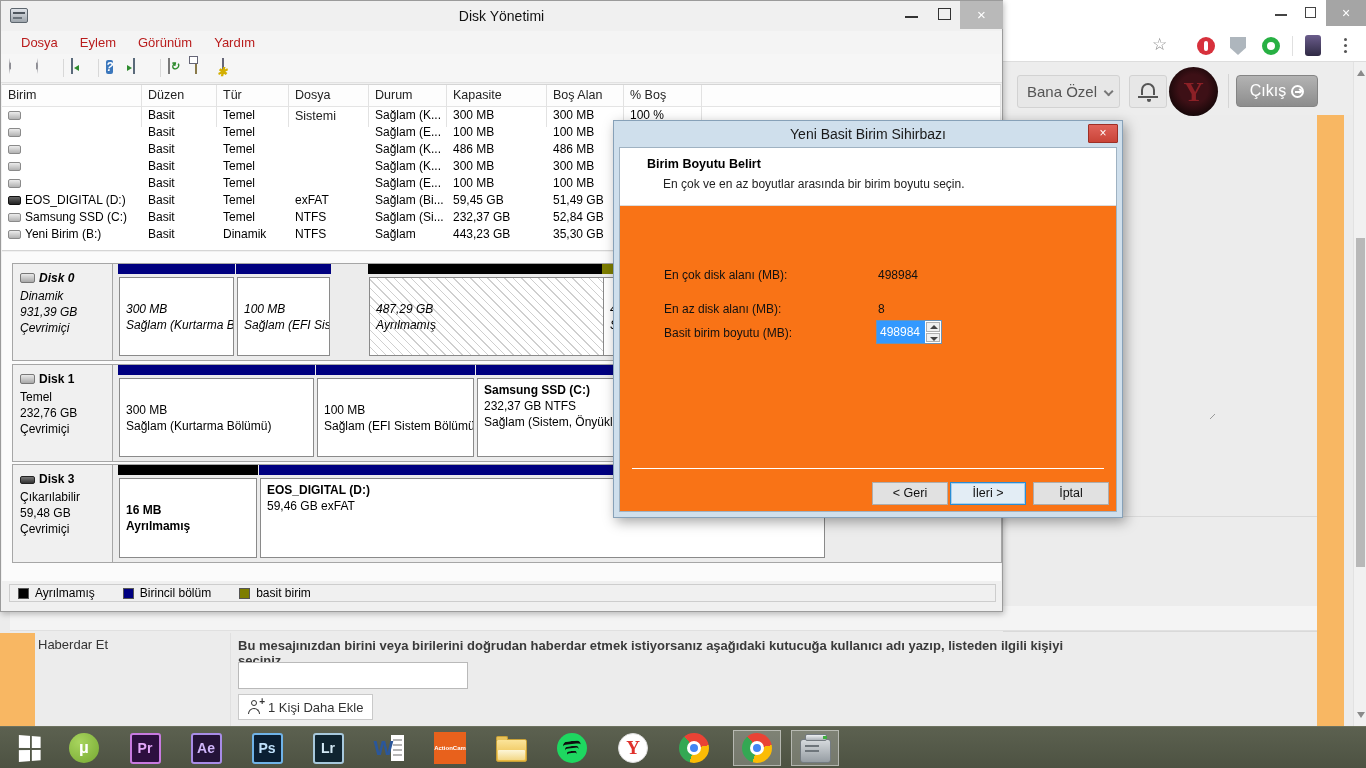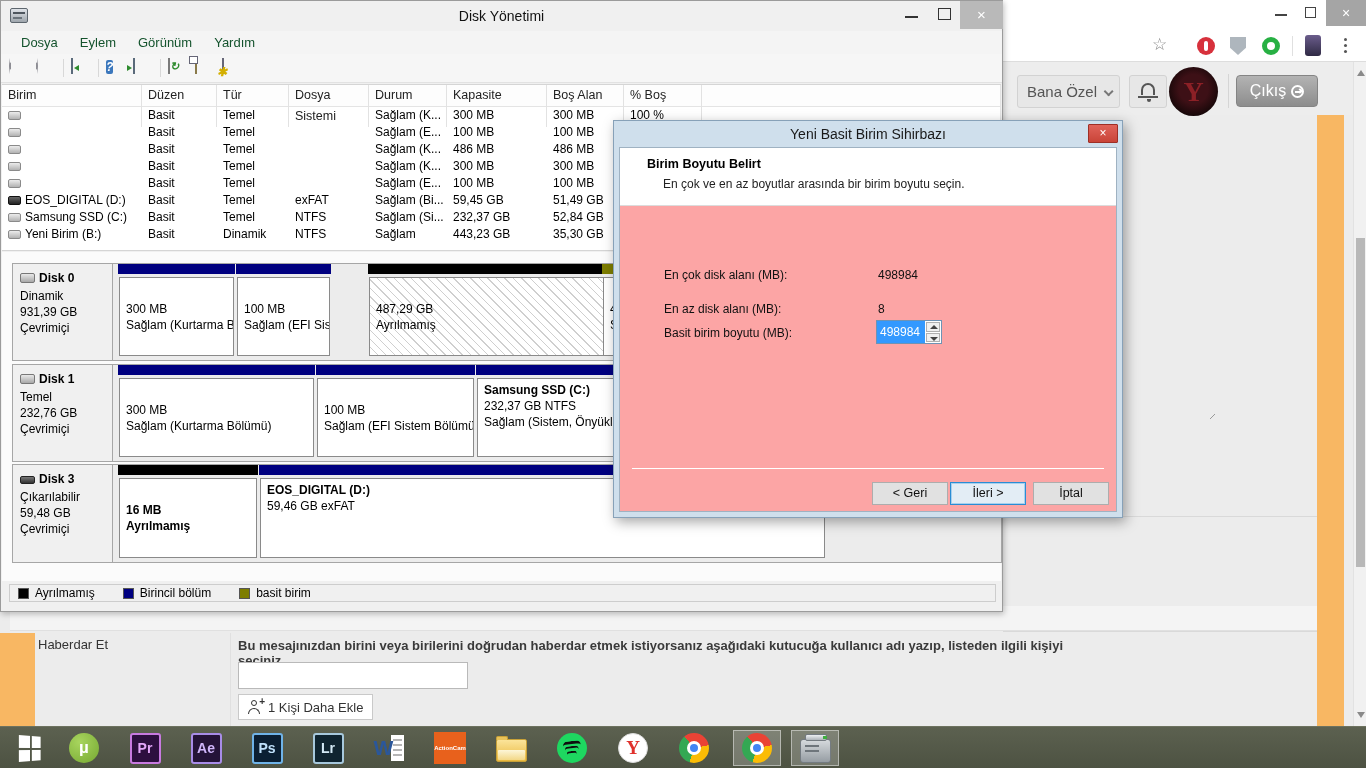--- a/index.html
+++ b/index.html
@@ -68,21 +68,21 @@
   .dm-title{position:absolute;left:0;right:0;top:0;height:30px;line-height:30px;text-align:center;font-size:14px;color:#111}
   .dm-appicon{position:absolute;left:9px;top:7px;width:18px;height:15px;background:linear-gradient(#dfe3e8,#9fa6ad);border:1px solid #5d666e;border-radius:2px}
   .dm-appicon i{position:absolute;left:2px;top:3px;width:12px;height:2px;background:#4e565e}
   .dm-appicon b{position:absolute;left:2px;top:8px;width:9px;height:2px;background:#6a737b}
   .dm-min{position:absolute;left:895px;top:0;width:31px;height:28px}
   .dm-min i{position:absolute;left:9px;top:15px;width:13px;border-bottom:2px solid #333}
   .dm-max{position:absolute;left:928px;top:0;width:31px;height:28px}
   .dm-max i{position:absolute;left:9px;top:7px;width:13px;height:12px;border:1.6px solid #333}
   .dm-close{position:absolute;left:959px;top:0;width:43px;height:28px;background:#b9b9b9;color:#fff;font-size:15px;text-align:center;line-height:28px}
   .dm-menubar{position:absolute;left:0;top:30px;right:0;height:23px;background:#f4f4f4;display:flex;align-items:center;padding-left:9px}
-  .dm-menubar span{padding:0 11px;font-size:13px;color:#14532d}
+  .dm-menubar span{padding:0 11px;font-size:13px;color:#b91c1c}
   .dm-toolbar{position:absolute;left:0;top:53px;right:0;height:29px;background:#f6f6f6;border-bottom:1px solid #e2e2e2;display:flex;align-items:center;gap:7px;padding-left:8px}
   .tsep{width:1px;height:18px;background:#d8d8d8}
   .tico{width:20px;height:18px;position:relative}
   .arrow-l,.arrow-r{width:18px;height:13px;background:#b7b7bd;border:1px solid #8e8e94}
   .arrow-l{clip-path:polygon(0 50%,45% 0,45% 30%,100% 30%,100% 70%,45% 70%,45% 100%)}
   .arrow-r{clip-path:polygon(100% 50%,55% 0,55% 30%,0 30%,0 70%,55% 70%,55% 100%)}
   .win-ic{width:19px;height:15px;border:1px solid #5a6a7a;background:#fff;position:relative;margin-top:1px}
   .win-ic i{position:absolute;left:0;top:0;right:0;height:4px;background:#9db6d8}
   .win-ic b{position:absolute;bottom:2px;width:0;height:0;border-top:3px solid transparent;border-bottom:3px solid transparent}
   .win-ic .g-l{left:2px;border-right:5px solid #2e8b2e}
@@ -121,21 +121,21 @@
   .pbox .pb-line{font-size:12px;line-height:16px}
 
   .dm-legend{position:absolute;left:8px;top:583px;width:987px;height:18px;background:#f0f0f0;border:1px solid #cdcdcd;display:flex;align-items:center;gap:28px;padding-left:8px}
   .leg-item{display:flex;align-items:center;gap:6px;font-size:12px}
   .leg-sq{width:11px;height:11px;border:1px solid #555}
 
   
   #wiz{position:absolute;left:613px;top:120px;width:510px;height:398px;background:#cfdfec;border:1px solid #87a1b8;box-shadow:3px 4px 12px rgba(0,0,0,.35)}
   .wiz-title{position:absolute;left:0;top:0;right:0;height:26px;text-align:center;font-size:14px;color:#1a1a1a;line-height:27px}
   .wiz-close{position:absolute;right:4px;top:3px;width:30px;height:19px;background:linear-gradient(#e0635a,#c94438);border:1px solid #9e2f26;color:#fff;font-size:12px;text-align:center;line-height:17px;border-radius:1px}
-  .wiz-body{position:absolute;left:5px;right:5px;top:26px;bottom:5px;background:#fca5a5;border:1px solid #9fb2c2}
+  .wiz-body{position:absolute;left:5px;right:5px;top:26px;bottom:5px;background:#f97316;border:1px solid #9fb2c2}
   .wiz-head{position:absolute;left:0;top:0;right:0;height:58px;background:#fff;border-bottom:1px solid #dcdcdc}
   .wiz-h1{position:absolute;left:27px;top:9px;font-size:12.5px;font-weight:bold}
   .wiz-h2{position:absolute;left:43px;top:29px;font-size:12px;color:#222}
   .wlabel{position:absolute;font-size:12px;color:#111}
   .wvalue{position:absolute;font-size:12px;color:#111}
   .spin{position:absolute;left:256px;top:172px;width:66px;height:24px;background:#fff;border:1px solid #6e93b4;display:flex}
   .spin-val{flex:1;background:#3399ff;color:#fff;font-size:12px;line-height:22px;padding-left:3px}
   .spin-btns{width:16px;display:flex;flex-direction:column;gap:1px;padding:1px;background:#fff}
   .spin-b{flex:1;background:#f0f0f0;border:1px solid #b0b0b0;position:relative}
   .spin-b i{position:absolute;left:3px;width:0;height:0;border-left:4px solid transparent;border-right:4px solid transparent}
@@ -379,21 +379,21 @@
           <div>Sağlam</div>
           <div>443,23 GB</div>
           <div>35,30 GB</div>
           <div></div>
           <div></div>
         </div>
       </div>
   </div>
 
   <div class="dm-graph" id="dm-graph">
-      <div class="disk-row" style="top: 11px; height: 98px;">
+      <div class="disk-row" style="top: 11px; height: 98px; font-style: italic;">
         <div class="disk-label">
           <div class="dname"><span class="disk-ic"></span>Disk 0</div>
           <div class="dline">Dinamik</div>
           <div class="dline">931,39 GB</div>
           <div class="dline">Çevrimiçi</div>
         </div>
         <div class="part" style="left: 105px; width: 117px; top: 0px; height: 100%;">
           <div class="pbar navy"></div>
           <div class="pbox center">
             <div class="pb-line">300 MB</div>

